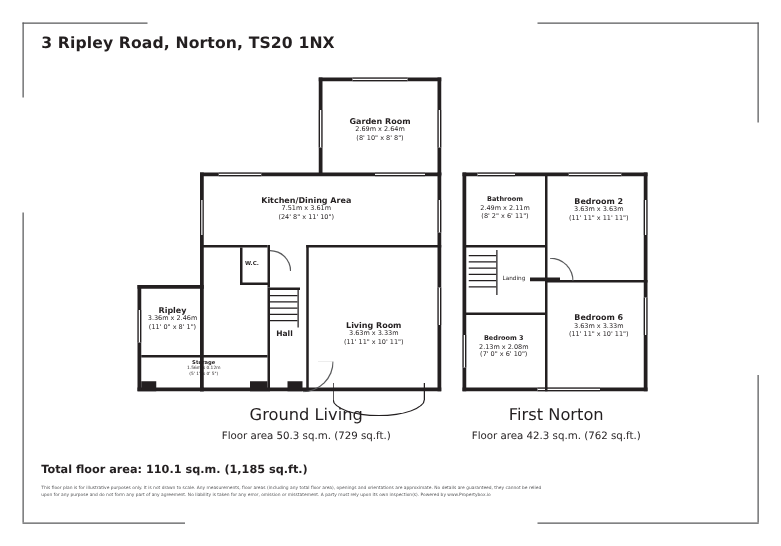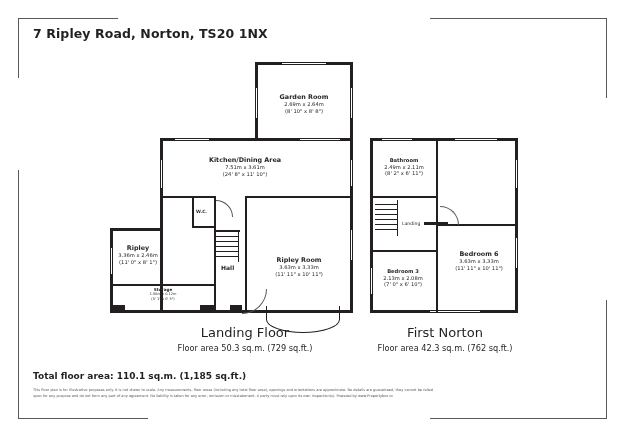--- a/index.html
+++ b/index.html
@@ -67,21 +67,21 @@
 
   <div class="frame-line fl-top"></div>
   <div class="frame-line fl-top2"></div>
   <div class="frame-line fl-left"></div>
   <div class="frame-line fl-left2"></div>
   <div class="frame-line fl-right"></div>
   <div class="frame-line fl-right2"></div>
   <div class="frame-line fl-bot"></div>
   <div class="frame-line fl-bot2"></div>
 
-  <div id="title">7 Ripley Road, Norton, TS20 1NX</div>
+  <div id="title">3 Ripley Road, Norton, TS20 1NX</div>
 
   <div class="wall" style="left:255px;top:62px;width:98px;height:3px;"></div>
   <div class="wall" style="left:255px;top:62px;width:3px;height:78px;"></div>
   <div class="wall" style="left:350px;top:62px;width:3px;height:78px;"></div>
   <div class="winv" style="left:255px;top:88px;width:3px;height:30px;"></div>
   <div class="winv" style="left:350px;top:88px;width:3px;height:30px;"></div>
   <div class="win" style="left:282px;top:62px;width:44px;height:3px;"></div>
 
   <div class="wall" style="left:160px;top:138px;width:193px;height:3px;"></div>
   <div class="wall" style="left:160px;top:138px;width:3px;height:175px;"></div>
@@ -146,21 +146,21 @@
     <span class="d2">(24' 8" x 11' 10")</span>
   </div>
 
   <div class="lbl" style="left:113px;top:244px;width:50px;">
     <span class="nm">Ripley</span>
     <span class="d1">3.36m x 2.46m</span>
     <span class="d2">(11' 0" x 8' 1")</span>
   </div>
 
   <div class="lbl" style="left:252px;top:256px;width:94px;">
-    <span class="nm">Ripley Room</span>
+    <span class="nm">Living Room</span>
     <span class="d1">3.63m x 3.33m</span>
     <span class="d2">(11' 11" x 10' 11")</span>
   </div>
 
   <div class="wall" style="left:370px;top:138px;width:148px;height:3px;"></div>
   <div class="wall" style="left:370px;top:138px;width:3px;height:175px;"></div>
   <div class="wall" style="left:515px;top:138px;width:3px;height:175px;"></div>
   <div class="wall" style="left:370px;top:310px;width:148px;height:3px;"></div>
 
   <div class="win" style="left:382px;top:138px;width:30px;height:3px;"></div>
@@ -187,35 +187,40 @@
   <div class="landing-lbl" style="left:402px;top:221px;">Landing</div>
   <div class="wall" style="left:424px;top:222px;width:24px;height:3px;"></div>
   <div class="door-sw" style="left:440px;top:206px;width:18px;height:18px;"></div>
 
   <div class="lbl small" style="left:372px;top:157px;width:64px;">
     <span class="nm">Bathroom</span>
     <span class="d1">2.49m x 2.11m</span>
     <span class="d2">(8' 2" x 6' 11")</span>
   </div>
 
+  <div class="lbl" style="left:443px;top:157px;width:72px;">
+    <span class="nm">Bedroom 2</span>
+    <span class="d1">3.63m x 3.63m</span>
+    <span class="d2">(11' 11" x 11' 11")</span>
+  </div>
 
   <div class="lbl" style="left:443px;top:250px;width:72px;">
     <span class="nm">Bedroom 6</span>
     <span class="d1">3.63m x 3.33m</span>
     <span class="d2">(11' 11" x 10' 11")</span>
   </div>
 
   <div class="lbl small" style="left:372px;top:268px;width:62px;">
     <span class="nm">Bedroom 3</span>
     <span class="d1">2.13m x 2.08m</span>
     <span class="d2">(7' 0" x 6' 10")</span>
   </div>
 
   <div class="cap" style="left:135px;top:325px;">
-    <span class="t">Landing Floor</span>
+    <span class="t">Ground Living</span>
     <span class="a">Floor area 50.3 sq.m. (729 sq.ft.)</span>
   </div>
 
   <div class="cap" style="left:335px;top:325px;">
     <span class="t">First Norton</span>
     <span class="a">Floor area 42.3 sq.m. (762 sq.ft.)</span>
   </div>
 
   <div id="total">Total floor area: 110.1 sq.m. (1,185 sq.ft.)</div>
   <div id="disc">This floor plan is for illustrative purposes only. It is not drawn to scale. Any measurements, floor areas (including any total floor area), openings and orientations are approximate. No details are guaranteed, they cannot be relied upon for any purpose and do not form any part of any agreement. No liability is taken for any error, omission or misstatement. A party must rely upon its own inspection(s). Powered by www.Propertybox.io</div>

